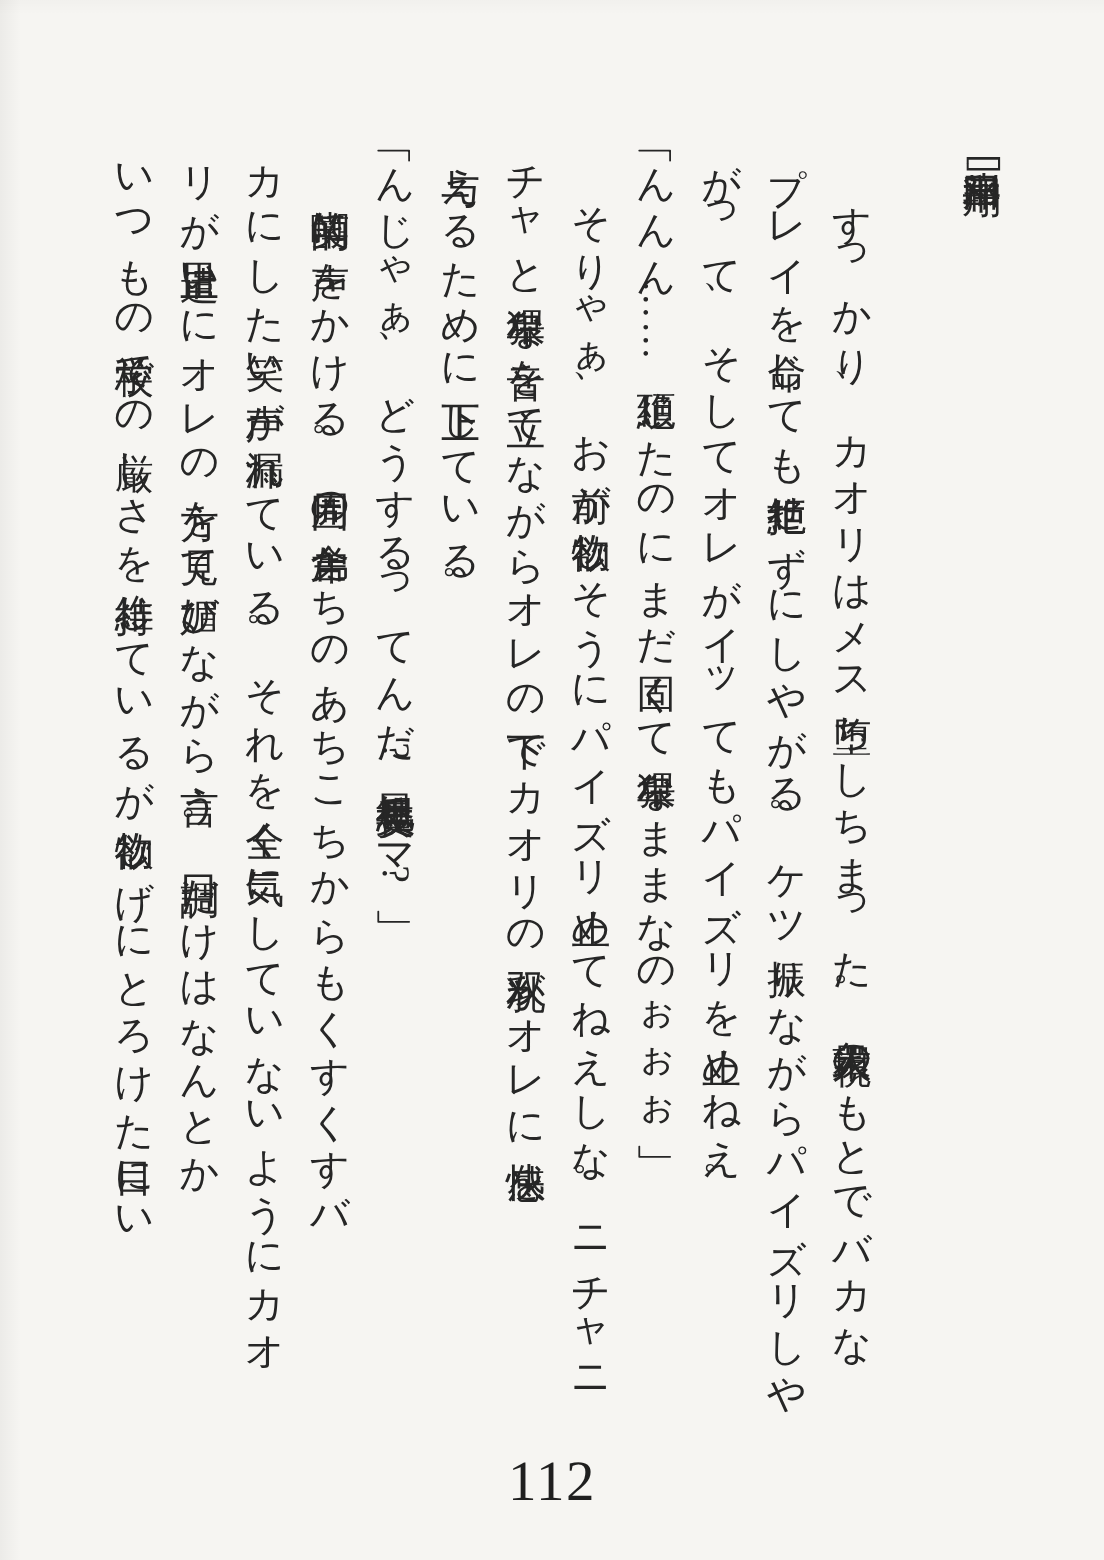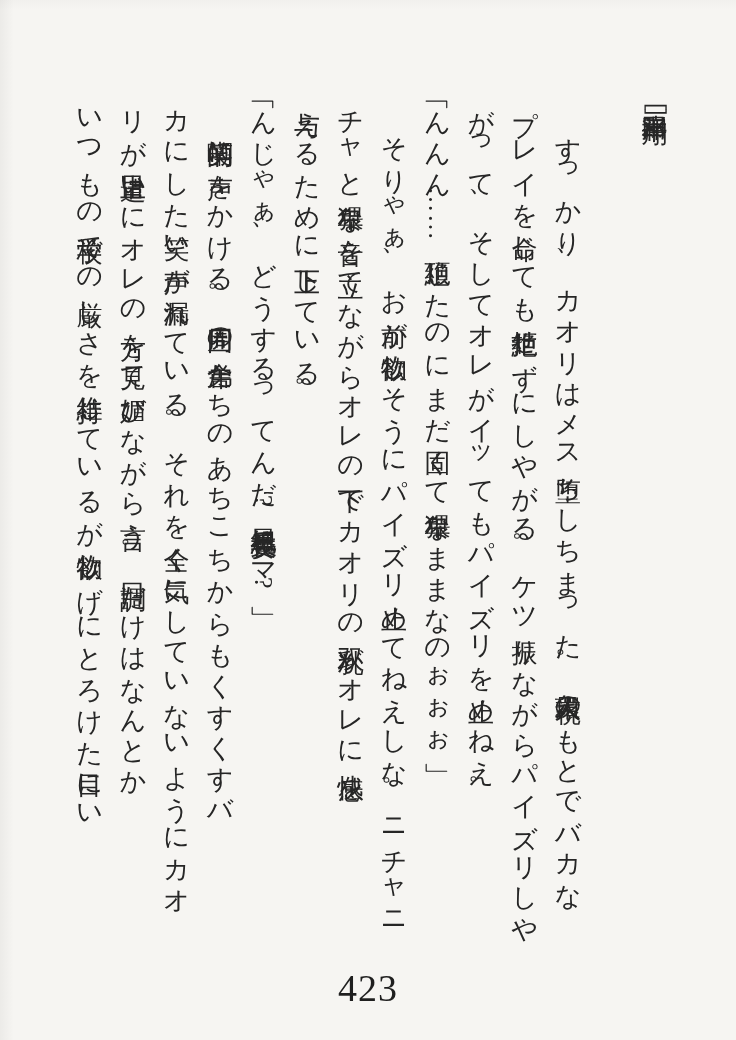--- a/index.html
+++ b/index.html
@@ -74,15 +74,15 @@
     <p class="line">　そりゃぁ、お前が物欲しそうにパイズリ止めてねえしな。ニチャニ</p>
     <p class="line">チャと卑猥な音を立てながらオレの下でカオリの双乳がオレに快感を</p>
     <p class="line">与えるために上下している。</p>
     <p class="line">「んじゃぁ、どうするってんだ?風紀委員長サマ?」</p>
     <p class="line">　嘲笑的に声をかける。周囲の舎弟たちのあちこちからもくすくすバ</p>
     <p class="line">カにした笑い声が漏れている。それを全く気にしていないようにカオ</p>
     <p class="line">リが上目遣いにオレの方を見て媚びながら言う。口調だけはなんとか</p>
     <p class="line">いつもの学校での厳しさを維持しているが物欲しげにとろけた目にい</p>
   </main>
 
-  <div class="page-number">423</div>
+  <div class="page-number">112</div>
 
 </div>
 
 </body></html>

